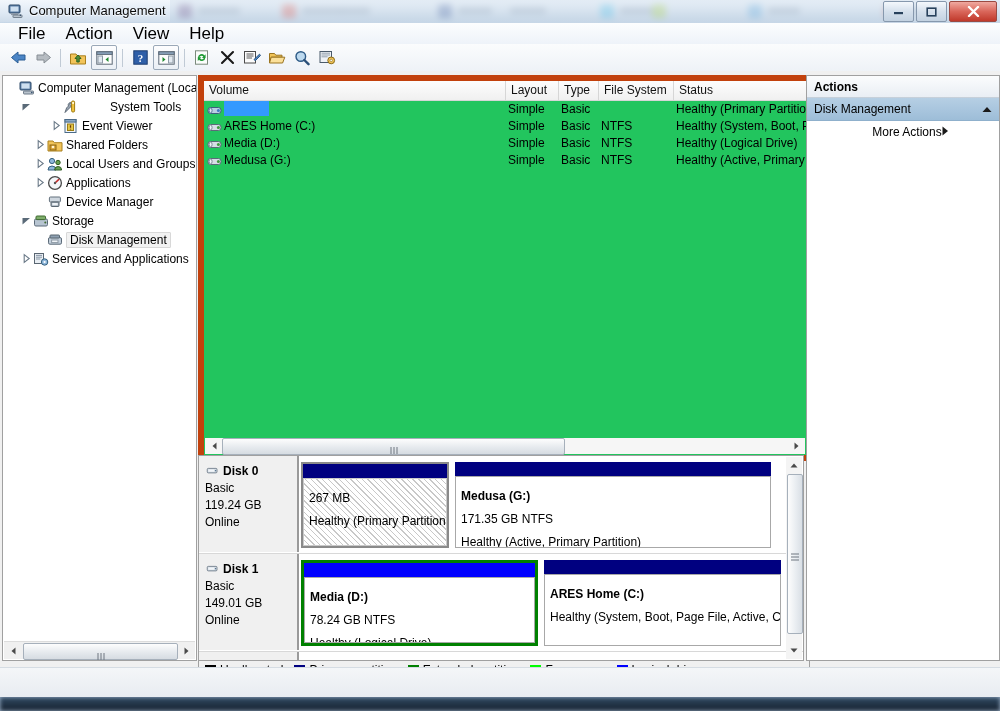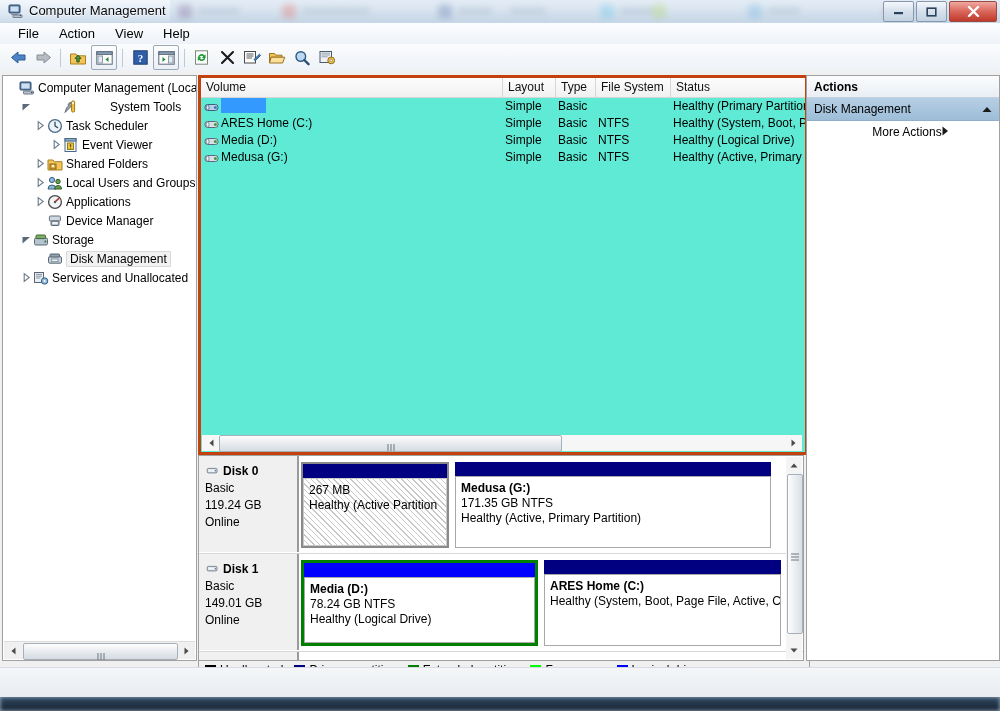--- a/index.html
+++ b/index.html
@@ -36,21 +36,21 @@
     background:linear-gradient(#f4f8fc,#d5e0ec 50%,#c3d2e1);
     display:flex;align-items:center;justify-content:center;}
   .wb.close{width:46px;border:1px solid #9b4a42;
     background:linear-gradient(#f0a9a0,#d9665a 50%,#c0392b);}
   .wb svg{display:block;}
 
   
   .menubar{position:absolute;left:0;top:23px;width:1000px;height:21px;
     background:linear-gradient(#fcfdfe,#eef3f9);
     border-bottom:1px solid #dde6ef;display:flex;align-items:center;padding-left:8px;}
-  .menubar .mi{padding:2px 10px;font-size:13px;color:#000;}
+  .menubar .mi{padding:2px 10px;font-size:17px;color:#000;}
 
   
   .toolbar{position:absolute;left:0;top:44px;width:1000px;height:27px;
     background:linear-gradient(#fbfcfd,#eef2f7);
     border-bottom:1px solid #c8d3de;display:flex;align-items:center;padding-left:6px;gap:1px;}
   .tbtn{width:24px;height:23px;display:flex;align-items:center;justify-content:center;border-radius:2px;}
   .tbtn.framed{border:1px solid #9aa8b8;background:linear-gradient(#fdfdfe,#eaeff5);}
   .tsep{width:1px;height:18px;background:#c0cad5;margin:0 4px;}
 
   
@@ -69,21 +69,21 @@
     background:#f0f0f0;border-top:1px solid #dcdcdc;}
   .tree-hsb .thumb{position:absolute;left:19px;top:1px;width:153px;height:15px;
     border:1px solid #a6b0bb;border-radius:2px;background:linear-gradient(#fdfdfd,#e6eaee 55%,#d6dce2);}
   .tree-hsb .grip{position:absolute;left:50%;top:5px;margin-left:-4px;width:8px;height:7px;}
   .sbarrow{position:absolute;top:1px;width:16px;height:15px;display:flex;align-items:center;justify-content:center;}
 
   
   .midpane{position:absolute;left:198px;top:4px;width:604px;height:584px;}
 
   .volwrap{position:absolute;left:0;top:0;width:604px;height:374px;
-    background:#5eead4;border:3px solid #c2410c;overflow:hidden;}
+    background:#22c55e;border:6px solid #c2410c;overflow:hidden;}
   .vhead{position:relative;height:19px;background:linear-gradient(#fdfdfd,#f0f0f0);
     border-bottom:1px solid #d6d6d6;}
   .vhead .hc{position:absolute;top:0;height:19px;border-right:1px solid #d6d6d6;
     font-size:12px;padding-left:5px;line-height:19px;color:#111;box-sizing:border-box;}
   .vrow{position:relative;height:17px;font-size:12px;}
   .vrow .c{position:absolute;top:0;line-height:17px;white-space:nowrap;overflow:hidden;}
   .vrow .vico{position:absolute;left:3px;top:2px;width:14px;height:13px;}
   .volhsb{position:absolute;left:1px;bottom:1px;width:600px;height:16px;background:#f6f6f6;}
   .volhsb .thumb{position:absolute;left:17px;top:0px;width:341px;height:15px;
     border:1px solid #a6b0bb;border-radius:2px;background:linear-gradient(#fdfdfd,#e6eaee 55%,#d6dce2);}
@@ -93,21 +93,21 @@
   .diskrow{position:relative;height:97px;border-bottom:1px solid #d8d8d8;background:#fff;}
   .dinfo{position:absolute;left:0;top:0;width:100px;height:96px;
     background:#f0f0f0;border-right:2px solid #9a9a9a;padding:8px 0 0 6px;box-sizing:border-box;}
   .dinfo .dtitle{font-size:12px;font-weight:bold;display:flex;align-items:center;gap:3px;}
   .dinfo .dline{font-size:12px;margin-top:3px;}
   .parts{position:absolute;left:102px;top:6px;right:22px;height:86px;display:flex;gap:6px;}
   .part{position:relative;box-sizing:border-box;height:86px;}
   .part .hdr{height:14px;}
   .part .body{position:absolute;left:0;right:0;top:14px;bottom:0;
     border:1px solid #a8a8a8;background:#fff;padding:4px 5px;box-sizing:border-box;overflow:hidden;}
-  .part .pl{font-size:12px;line-height:15px;white-space:nowrap;}
+  .part .pl{font-size:12px;line-height:15px;white-space:nowrap;margin-top:8px;}
   .part .pl.b{font-weight:bold;}
   .part.selhatch{border:2px solid #8a8a8a;}
   .part.selhatch .body{border:1px solid #c9c9c9;
     background-image:repeating-linear-gradient(45deg,#fff 0 3px,#c8c8c8 3px 4px);}
   .part.selgreen{border:3px solid #008000;}
   .graph-vsb{position:absolute;right:1px;top:1px;width:16px;bottom:1px;background:#f4f4f4;}
   .graph-vsb .vthumb{position:absolute;left:1px;top:17px;width:14px;height:158px;
     border:1px solid #a6b0bb;border-radius:2px;background:linear-gradient(90deg,#fdfdfd,#e9edf1 55%,#d9dfe5);}
   .sbvarrow{position:absolute;left:1px;width:14px;height:15px;display:flex;align-items:center;justify-content:center;}
 
@@ -300,30 +300,20 @@
               <span class="exp"><svg width="11" height="11" viewBox="0 0 11 11">
                   <path d="M1.5 3 L9 3 L1.5 9.5 Z" fill="#5a6a78"></path>
                 </svg></span>
               <span class="tico"><svg width="16" height="16" viewBox="0 0 16 16">
                   <path d="M3 13.5 L9.5 7 L8 5.5 L9.8 3.7 a2.6 2.6 0 0 0 -3.4 3.4 L4.6 8.9 Z" fill="#9aa6b3" stroke="#5e6a77"></path>
                   <rect x="9.6" y="2" width="3" height="11" rx="1.2" fill="#f2c43f" stroke="#9c7a12"></rect>
                   <rect x="10.2" y="3" width="1.8" height="2" fill="#fff6cf"></rect>
                 </svg></span>
               <span class="tlab">System Tools</span>
             </div>
-            <div class="trow" style="padding-left: 32px;">
-              <span class="exp"><svg width="11" height="11" viewBox="0 0 11 11">
-                  <path d="M3.2 1.6 L8.2 5.5 L3.2 9.4 Z" fill="none" stroke="#6b7a88" stroke-width="1.1"></path>
-                </svg></span>
-              <span class="tico"><svg width="16" height="16" viewBox="0 0 16 16">
-                  <circle cx="8" cy="8" r="6.4" fill="#eef3f8" stroke="#4a6a88" stroke-width="1.3"></circle>
-                  <path d="M8 4.2 V8 L10.6 9.6" stroke="#2d4a66" stroke-width="1.3" fill="none" stroke-linecap="round"></path>
-                </svg></span>
-              <span class="tlab">Task Scheduler</span>
-            </div>
             <div class="trow" style="padding-left: 48px;">
               <span class="exp"><svg width="11" height="11" viewBox="0 0 11 11">
                   <path d="M3.2 1.6 L8.2 5.5 L3.2 9.4 Z" fill="none" stroke="#6b7a88" stroke-width="1.1"></path>
                 </svg></span>
               <span class="tico"><svg width="16" height="16" viewBox="0 0 16 16">
                   <rect x="2" y="1.5" width="11" height="13" fill="#f2f6fa" stroke="#4a6a88"></rect>
                   <rect x="2" y="1.5" width="11" height="2.6" fill="#8aa8c4" stroke="#4a6a88"></rect>
                   <rect x="4.5" y="6" width="6" height="6.5" fill="#e6c94a" stroke="#9b7c12"></rect>
                   <path d="M7.5 7.2 V9.8 M7.5 10.8 V11.6" stroke="#6b3b10" stroke-width="1.3"></path>
                 </svg></span>
@@ -395,21 +385,21 @@
             <div class="trow" style="padding-left: 18px;">
               <span class="exp"><svg width="11" height="11" viewBox="0 0 11 11">
                   <path d="M3.2 1.6 L8.2 5.5 L3.2 9.4 Z" fill="none" stroke="#6b7a88" stroke-width="1.1"></path>
                 </svg></span>
               <span class="tico"><svg width="16" height="16" viewBox="0 0 16 16">
                   <rect x="1.5" y="2.5" width="9" height="10" fill="#e9eef3" stroke="#5a6672"></rect>
                   <path d="M3 4.4 H9 M3 6.2 H9 M3 8 H7.4" stroke="#7d8d9d" stroke-width=".9"></path>
                   <circle cx="11.6" cy="11" r="3.2" fill="#8fb7db" stroke="#36617f"></circle>
                   <circle cx="11.6" cy="11" r="1.1" fill="#fff"></circle>
                 </svg></span>
-              <span class="tlab">Services and Unallocated</span>
+              <span class="tlab">Services and Applications</span>
             </div>
           </div>
         <div class="tree-hsb">
           <div class="sbarrow" style="left:1px;">
             <svg width="7" height="8">
                 <path d="M5.5 0.5 L1.5 4 L5.5 7.5 Z" fill="#4a4a4a"></path>
               </svg>
           </div>
           <div class="thumb">
             <span class="grip">
@@ -521,21 +511,21 @@
                   </div>
                   <div class="dline">Basic</div>
                   <div class="dline">119.24 GB</div>
                   <div class="dline">Online</div>
                 </div>
                 <div class="parts">
                   <div class="part selhatch" style="width: 148px;">
                     <div class="hdr" style="background: rgb(0, 0, 128);"></div>
                     <div class="body">
                       <div class="pl ">267 MB</div>
-                      <div class="pl ">Healthy (Active Partition</div>
+                      <div class="pl ">Healthy (Primary Partition</div>
                     </div>
                   </div>
                   <div class="part" style="width: 316px; border: 0px;">
                     <div class="hdr" style="background: rgb(0, 0, 128);"></div>
                     <div class="body">
                       <div class="pl b">Medusa  (G:)</div>
                       <div class="pl ">171.35 GB NTFS</div>
                       <div class="pl ">Healthy (Active, Primary Partition)</div>
                     </div>
                   </div>

